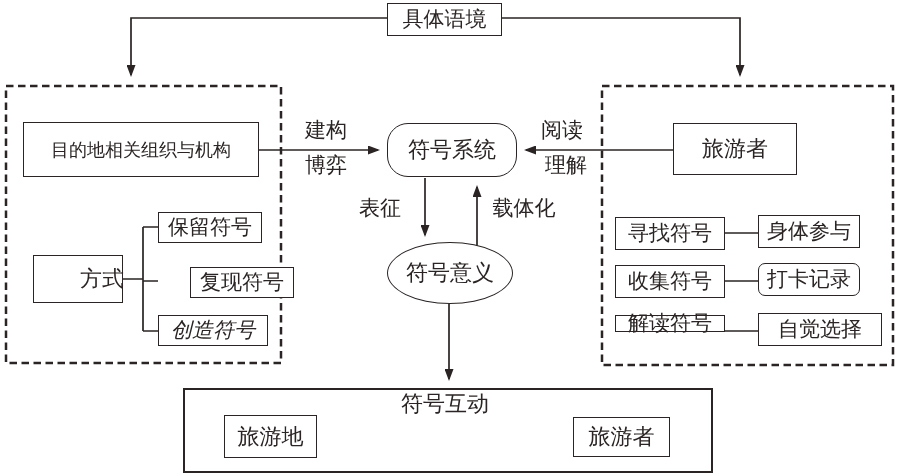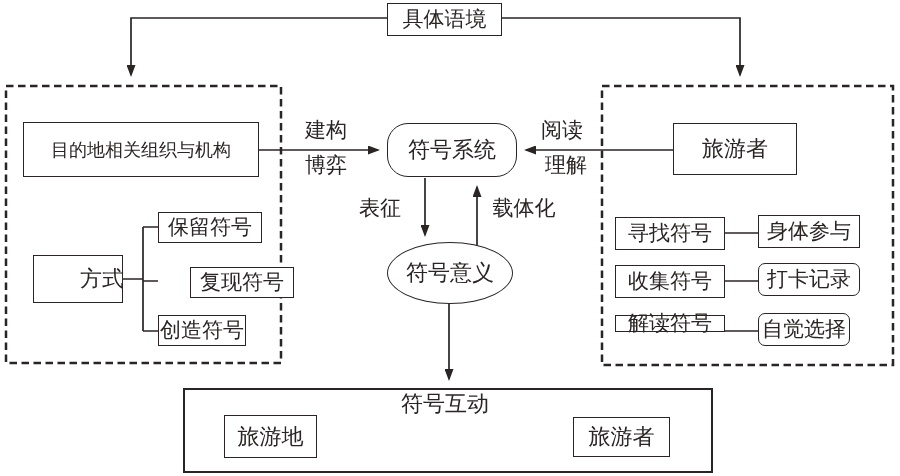--- a/index.html
+++ b/index.html
@@ -77,38 +77,38 @@
 
     <polygon points="332,433 377,404 377,418 512,418 512,404 557,433 512,462 512,448 377,448 377,462" fill="#ffffff" stroke="#2a2424" stroke-width="1.8"></polygon>
   </svg>
 
   <div class="box" style="left:387px;top:3px;width:115px;height:33px;font-size:21px;">具体语境</div>
 
   <div class="box" style="left:23px;top:122px;width:236px;height:55px;font-size:18px;">目的地相关组织与机构</div>
   <div class="box" style="left:33px;top:255px;width:90px;height:48px;padding-left:48px;">方式</div>
   <div class="box small" style="left:158px;top:212px;width:104px;height:31px;">保留符号</div>
   <div class="box small" style="left:158px;top:267px;width:104px;height:31px;margin-left:32px;">复现符号</div>
-  <div class="box small" style="left:158px;top:315px;width:88px;height:31px;">创造符号</div>
+  <div class="box small" style="left:158px;top:315px;width:110px;height:31px;font-style:italic;">创造符号</div>
 
   <div class="box" style="left:387px;top:123px;width:130px;height:54px;border-radius:21px;">符号系统</div>
   <div class="ellipse" style="left:387px;top:242px;width:126px;height:62px;">符号意义</div>
 
   <div class="lbl" style="left:300px;top:120px;width:52px;">建构</div>
   <div class="lbl" style="left:300px;top:155px;width:52px;">博弈</div>
   <div class="lbl" style="left:536px;top:120px;width:52px;">阅读</div>
   <div class="lbl" style="left:540px;top:155px;width:52px;">理解</div>
   <div class="lbl" style="left:356px;top:198px;width:48px;">表征</div>
   <div class="lbl" style="left:489px;top:198px;width:70px;">载体化</div>
 
   <div class="box" style="left:673px;top:123px;width:124px;height:52px;">旅游者</div>
   <div class="box small" style="left:758px;top:215px;width:102px;height:33px;">身体参与</div>
   <div class="box small" style="left:615px;top:217px;width:110px;height:33px;">寻找符号</div>
   <div class="box small" style="left:615px;top:265px;width:110px;height:33px;">收集符号</div>
   <div class="box small" style="left:758px;top:263px;width:102px;height:33px;border-radius:7px;">打卡记录</div>
   <div class="box small" style="left:615px;top:315px;width:110px;height:17px;">解读符号</div>
-  <div class="box small" style="left:758px;top:313px;width:92px;height:33px;border-radius:7px;">自觉选择</div>
+  <div class="box small" style="left:758px;top:313px;width:124px;height:33px;">自觉选择</div>
 
   <div class="bigbox" style="left:183px;top:388px;width:530px;height:85px;"></div>
   <div class="lbl" style="left:385px;top:393px;width:120px;font-size:22px;">符号互动</div>
   <div class="box" style="left:224px;top:415px;width:93px;height:43px;">旅游地</div>
   <div class="box" style="left:573px;top:417px;width:97px;height:40px;">旅游者</div>
 
 </div>
 
 </body></html>

